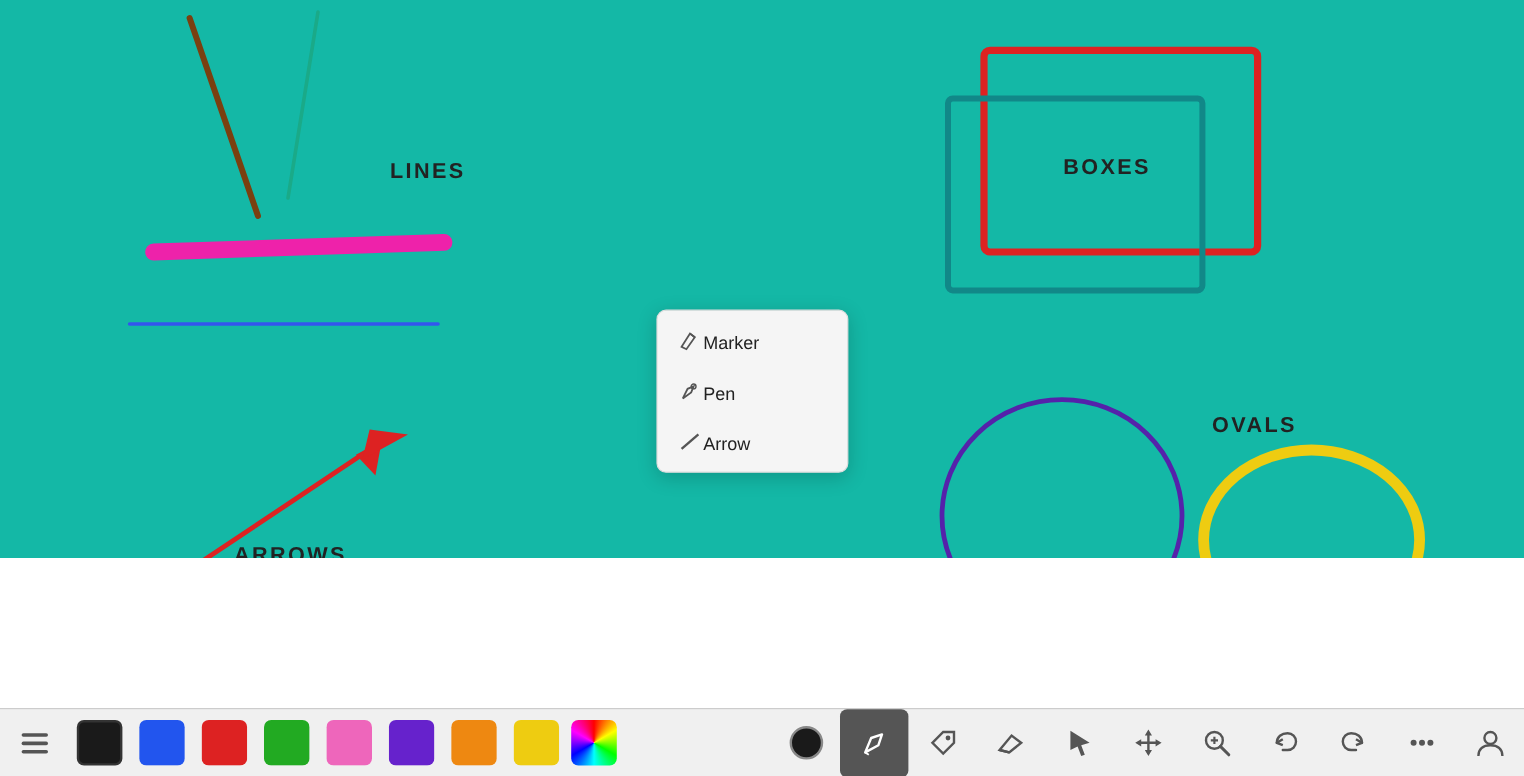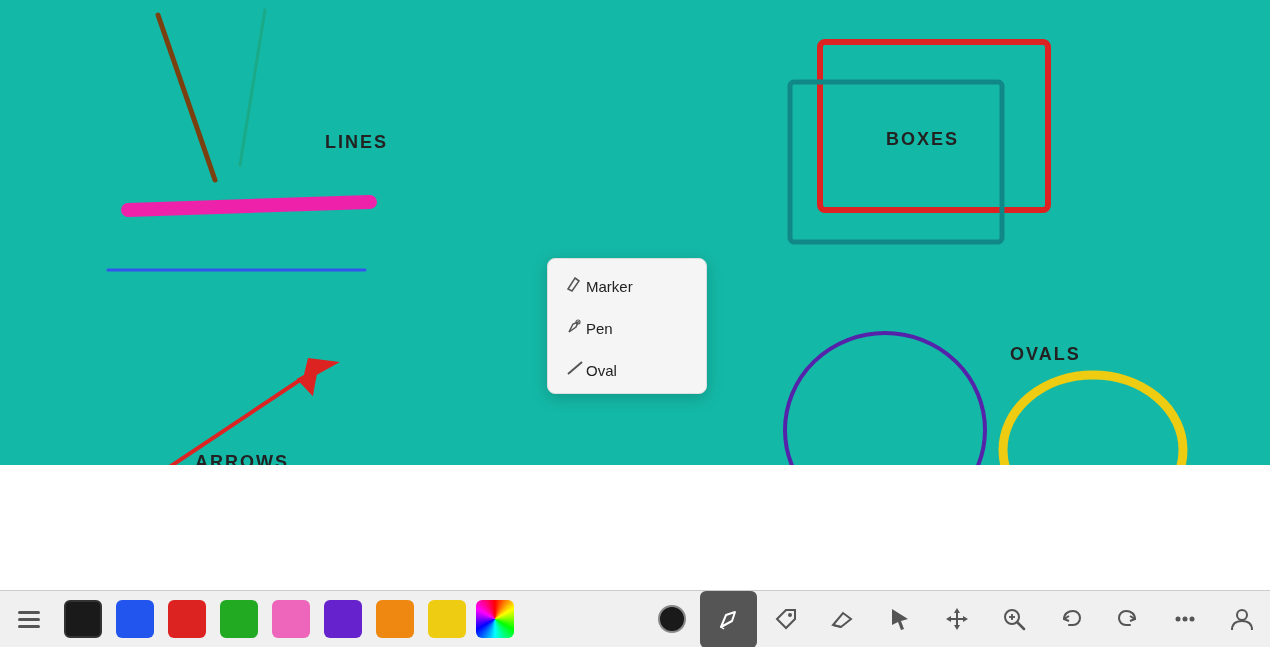--- a/index.html
+++ b/index.html
@@ -179,21 +179,21 @@
       </span>
       <span>Pen</span>
     </div>
 
     <div class="menu-item">
       <span class="menu-icon">
         <svg width="20" height="20" viewBox="0 0 20 20">
           <line x1="3" y1="16" x2="17" y2="4" stroke="#555" stroke-width="2"></line>
         </svg>
       </span>
-      <span>Oval</span>
+      <span>Arrow</span>
     </div>
 
 
 
   </div>
 </div>
 
 <div id="toolbar">
 
   <button class="toolbar-btn">

